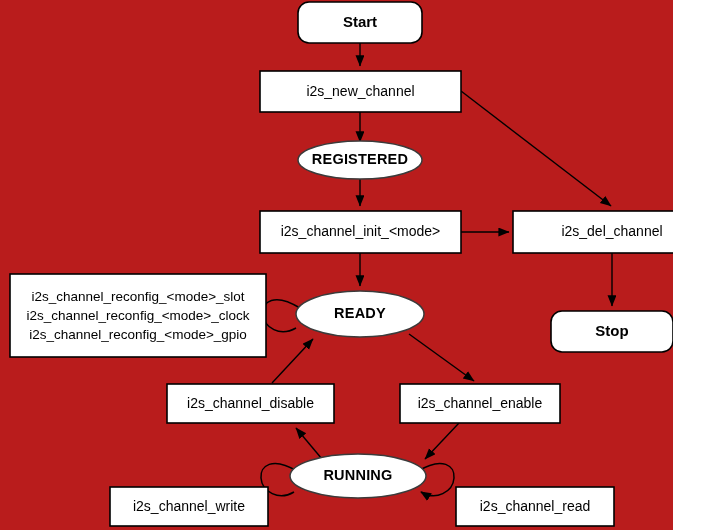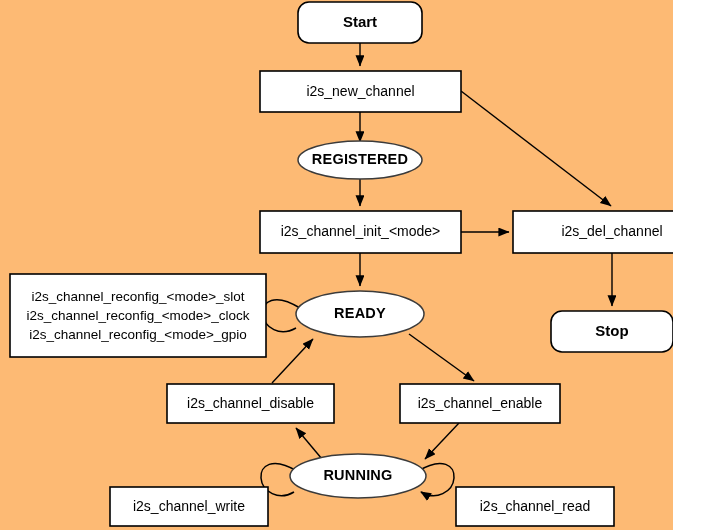--- a/index.html
+++ b/index.html
@@ -4,21 +4,21 @@
 <style>
   html, body {
     margin: 0;
     padding: 0;
     background: #ffffff;
   }
   #canvas {
     position: relative;
     width: 673px;
     height: 530px;
-    background: #fdba74;
+    background: #b91c1c;
     font-family: "Liberation Sans", sans-serif;
     overflow: hidden;
   }
   svg.diagram {
     position: absolute;
     left: 0;
     top: 0;
     width: 714px;
     height: 530px;
   }

